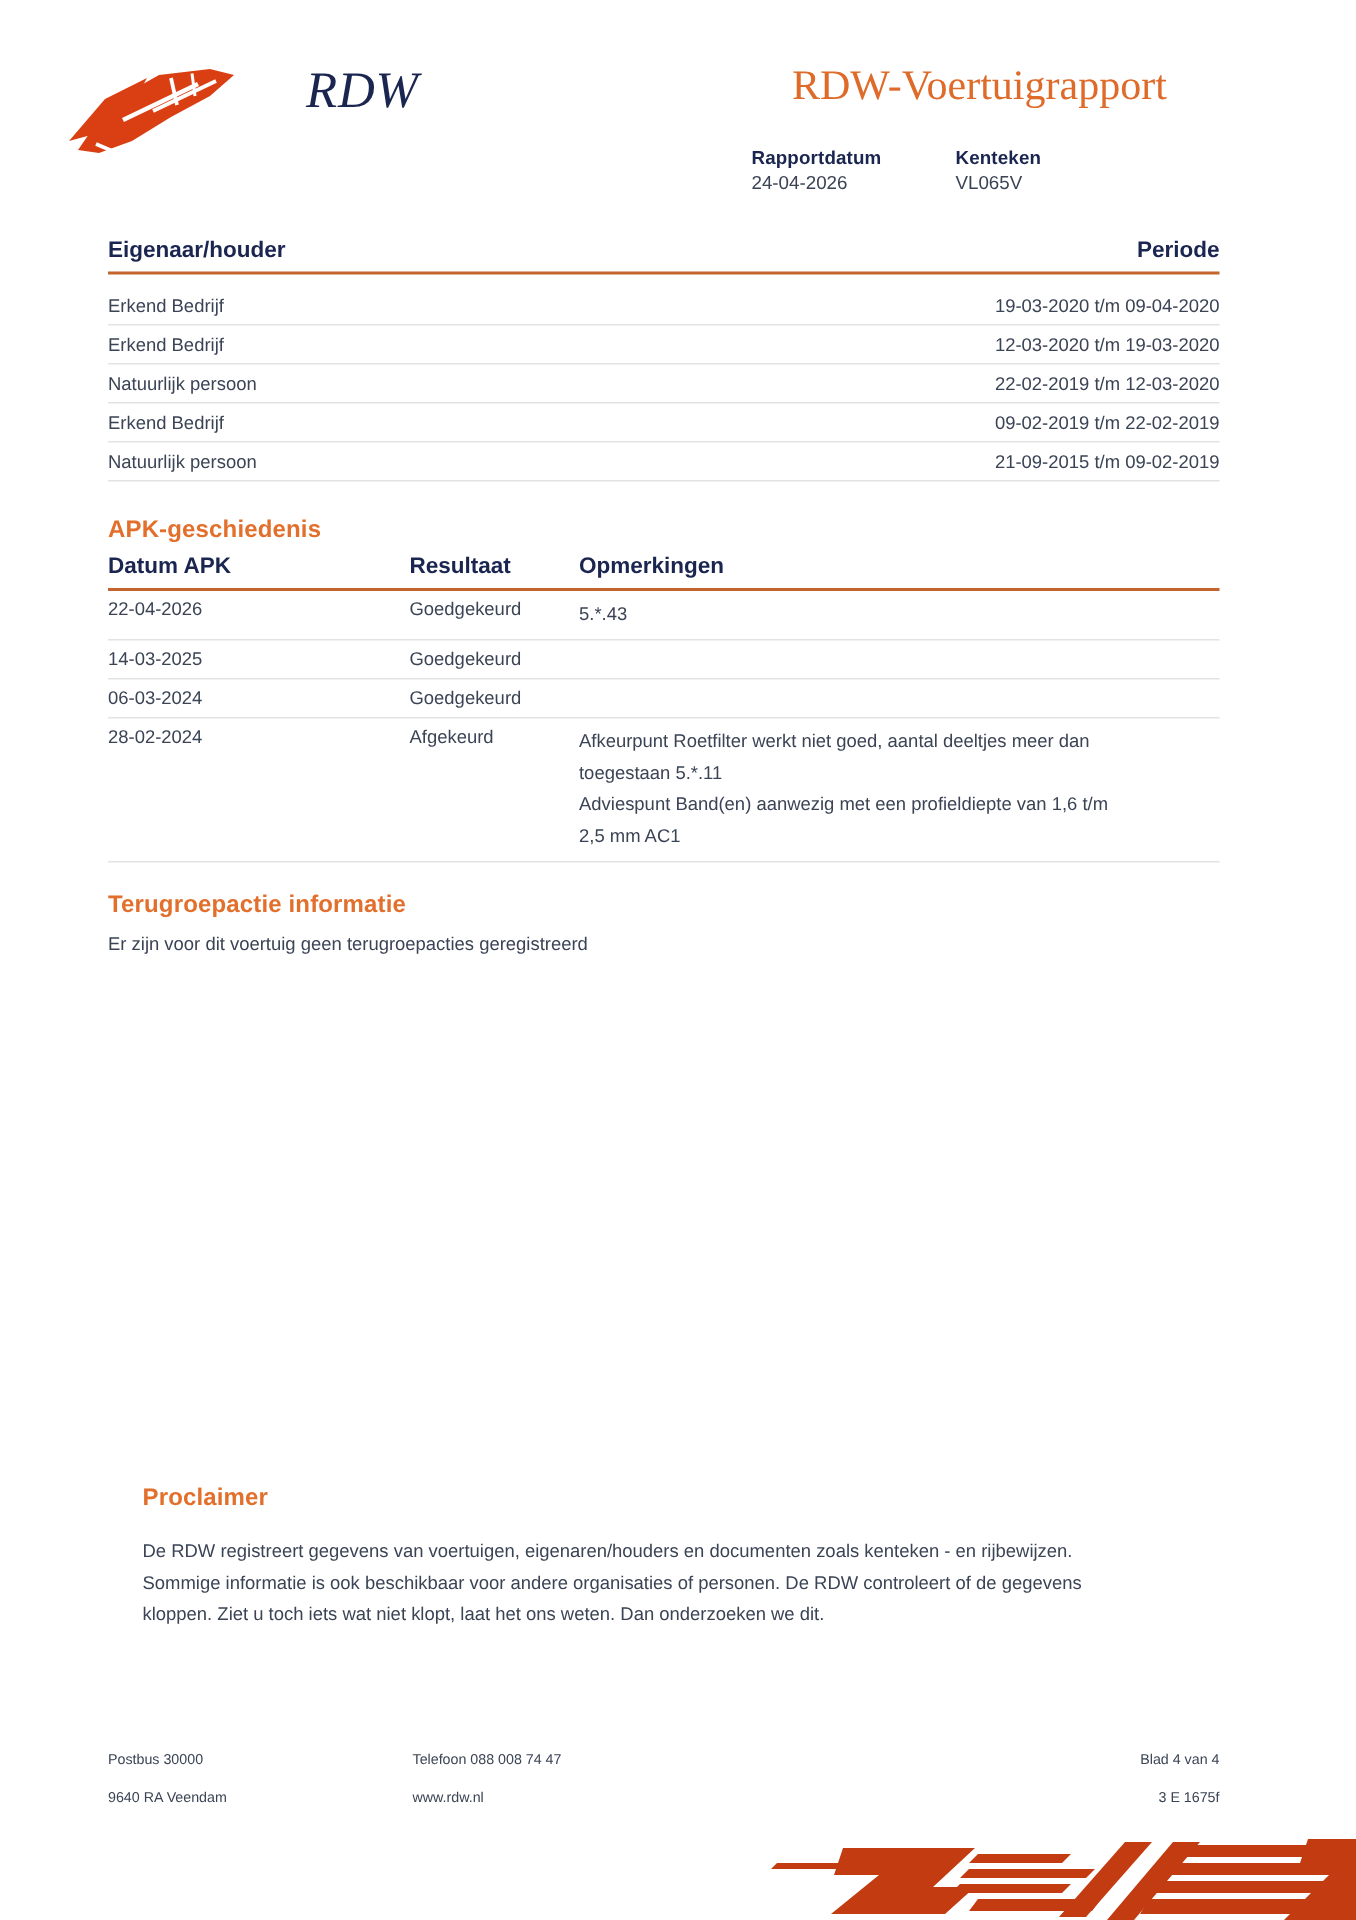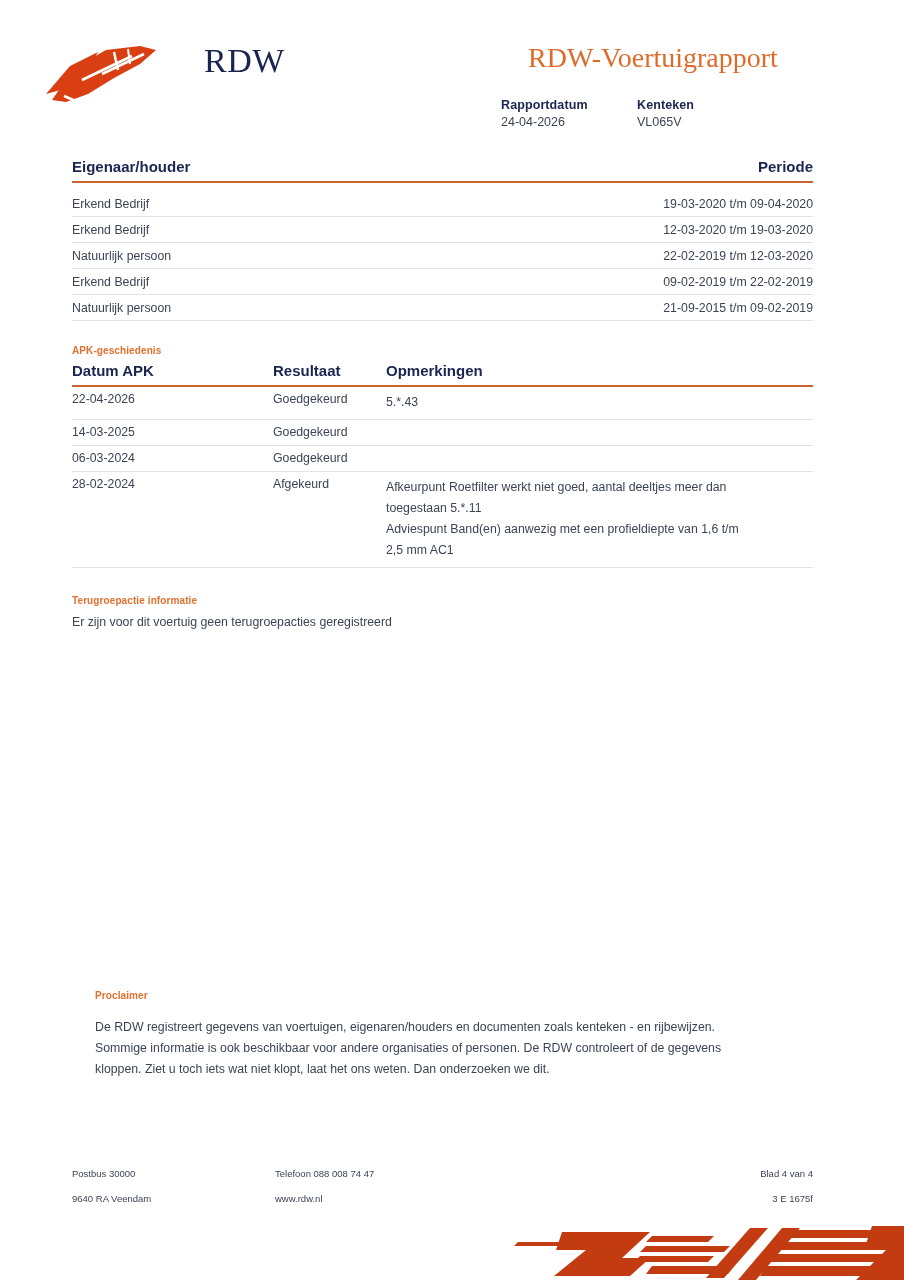--- a/index.html
+++ b/index.html
@@ -23,20 +23,21 @@
     height: 1280px;
   }
 
   
   .logo-block {
     position: absolute;
     left: 44px;
     top: 34px;
     width: 260px;
     height: 76px;
+    font-style: italic;
   }
   .logo-mark {
     position: absolute;
     left: 0;
     top: 10px;
     width: 118px;
     height: 62px;
   }
   .logo-word {
     position: absolute;
@@ -82,21 +83,21 @@
     color: #3b4455;
   }
 
   
   .section {
     position: absolute;
     left: 72px;
     width: 741px;
   }
   .sec-head-orange {
-    font-size: 10px;
+    font-size: 16px;
     font-weight: bold;
     color: #e2702c;
     letter-spacing: 0.1px;
     margin-bottom: 6px;
   }
 
   
   .owner-head {
     display: flex;
     justify-content: space-between;

